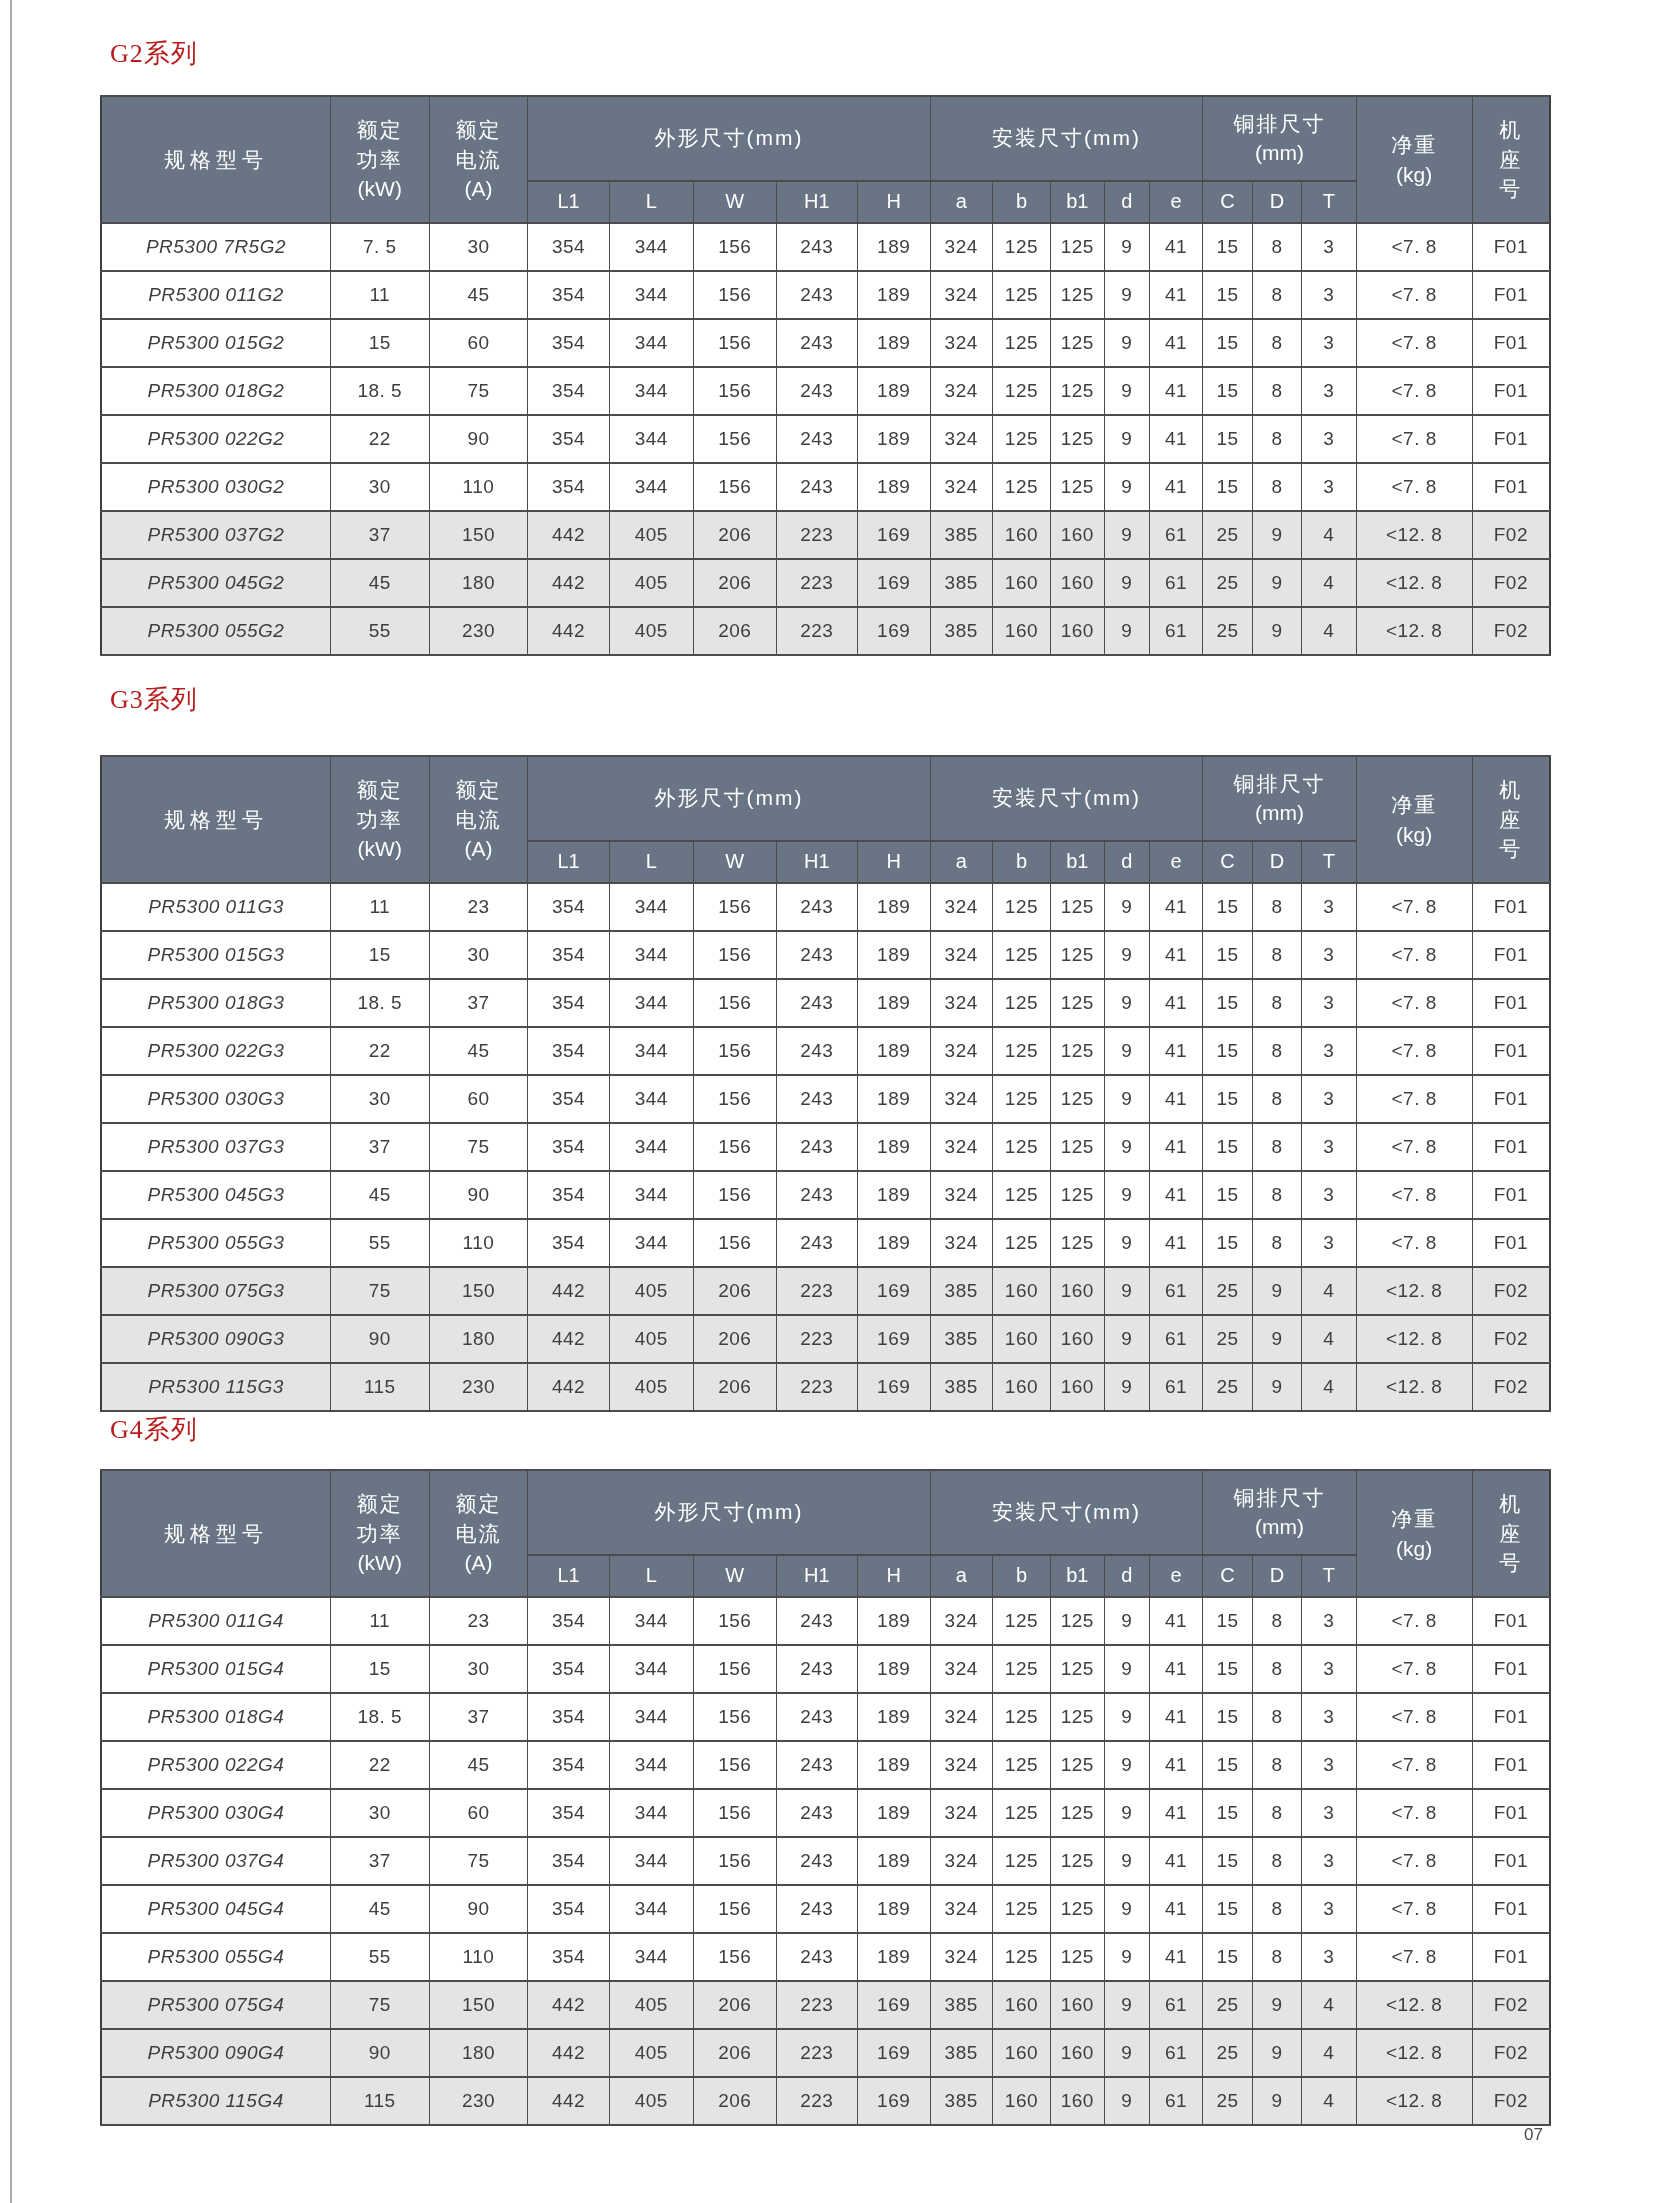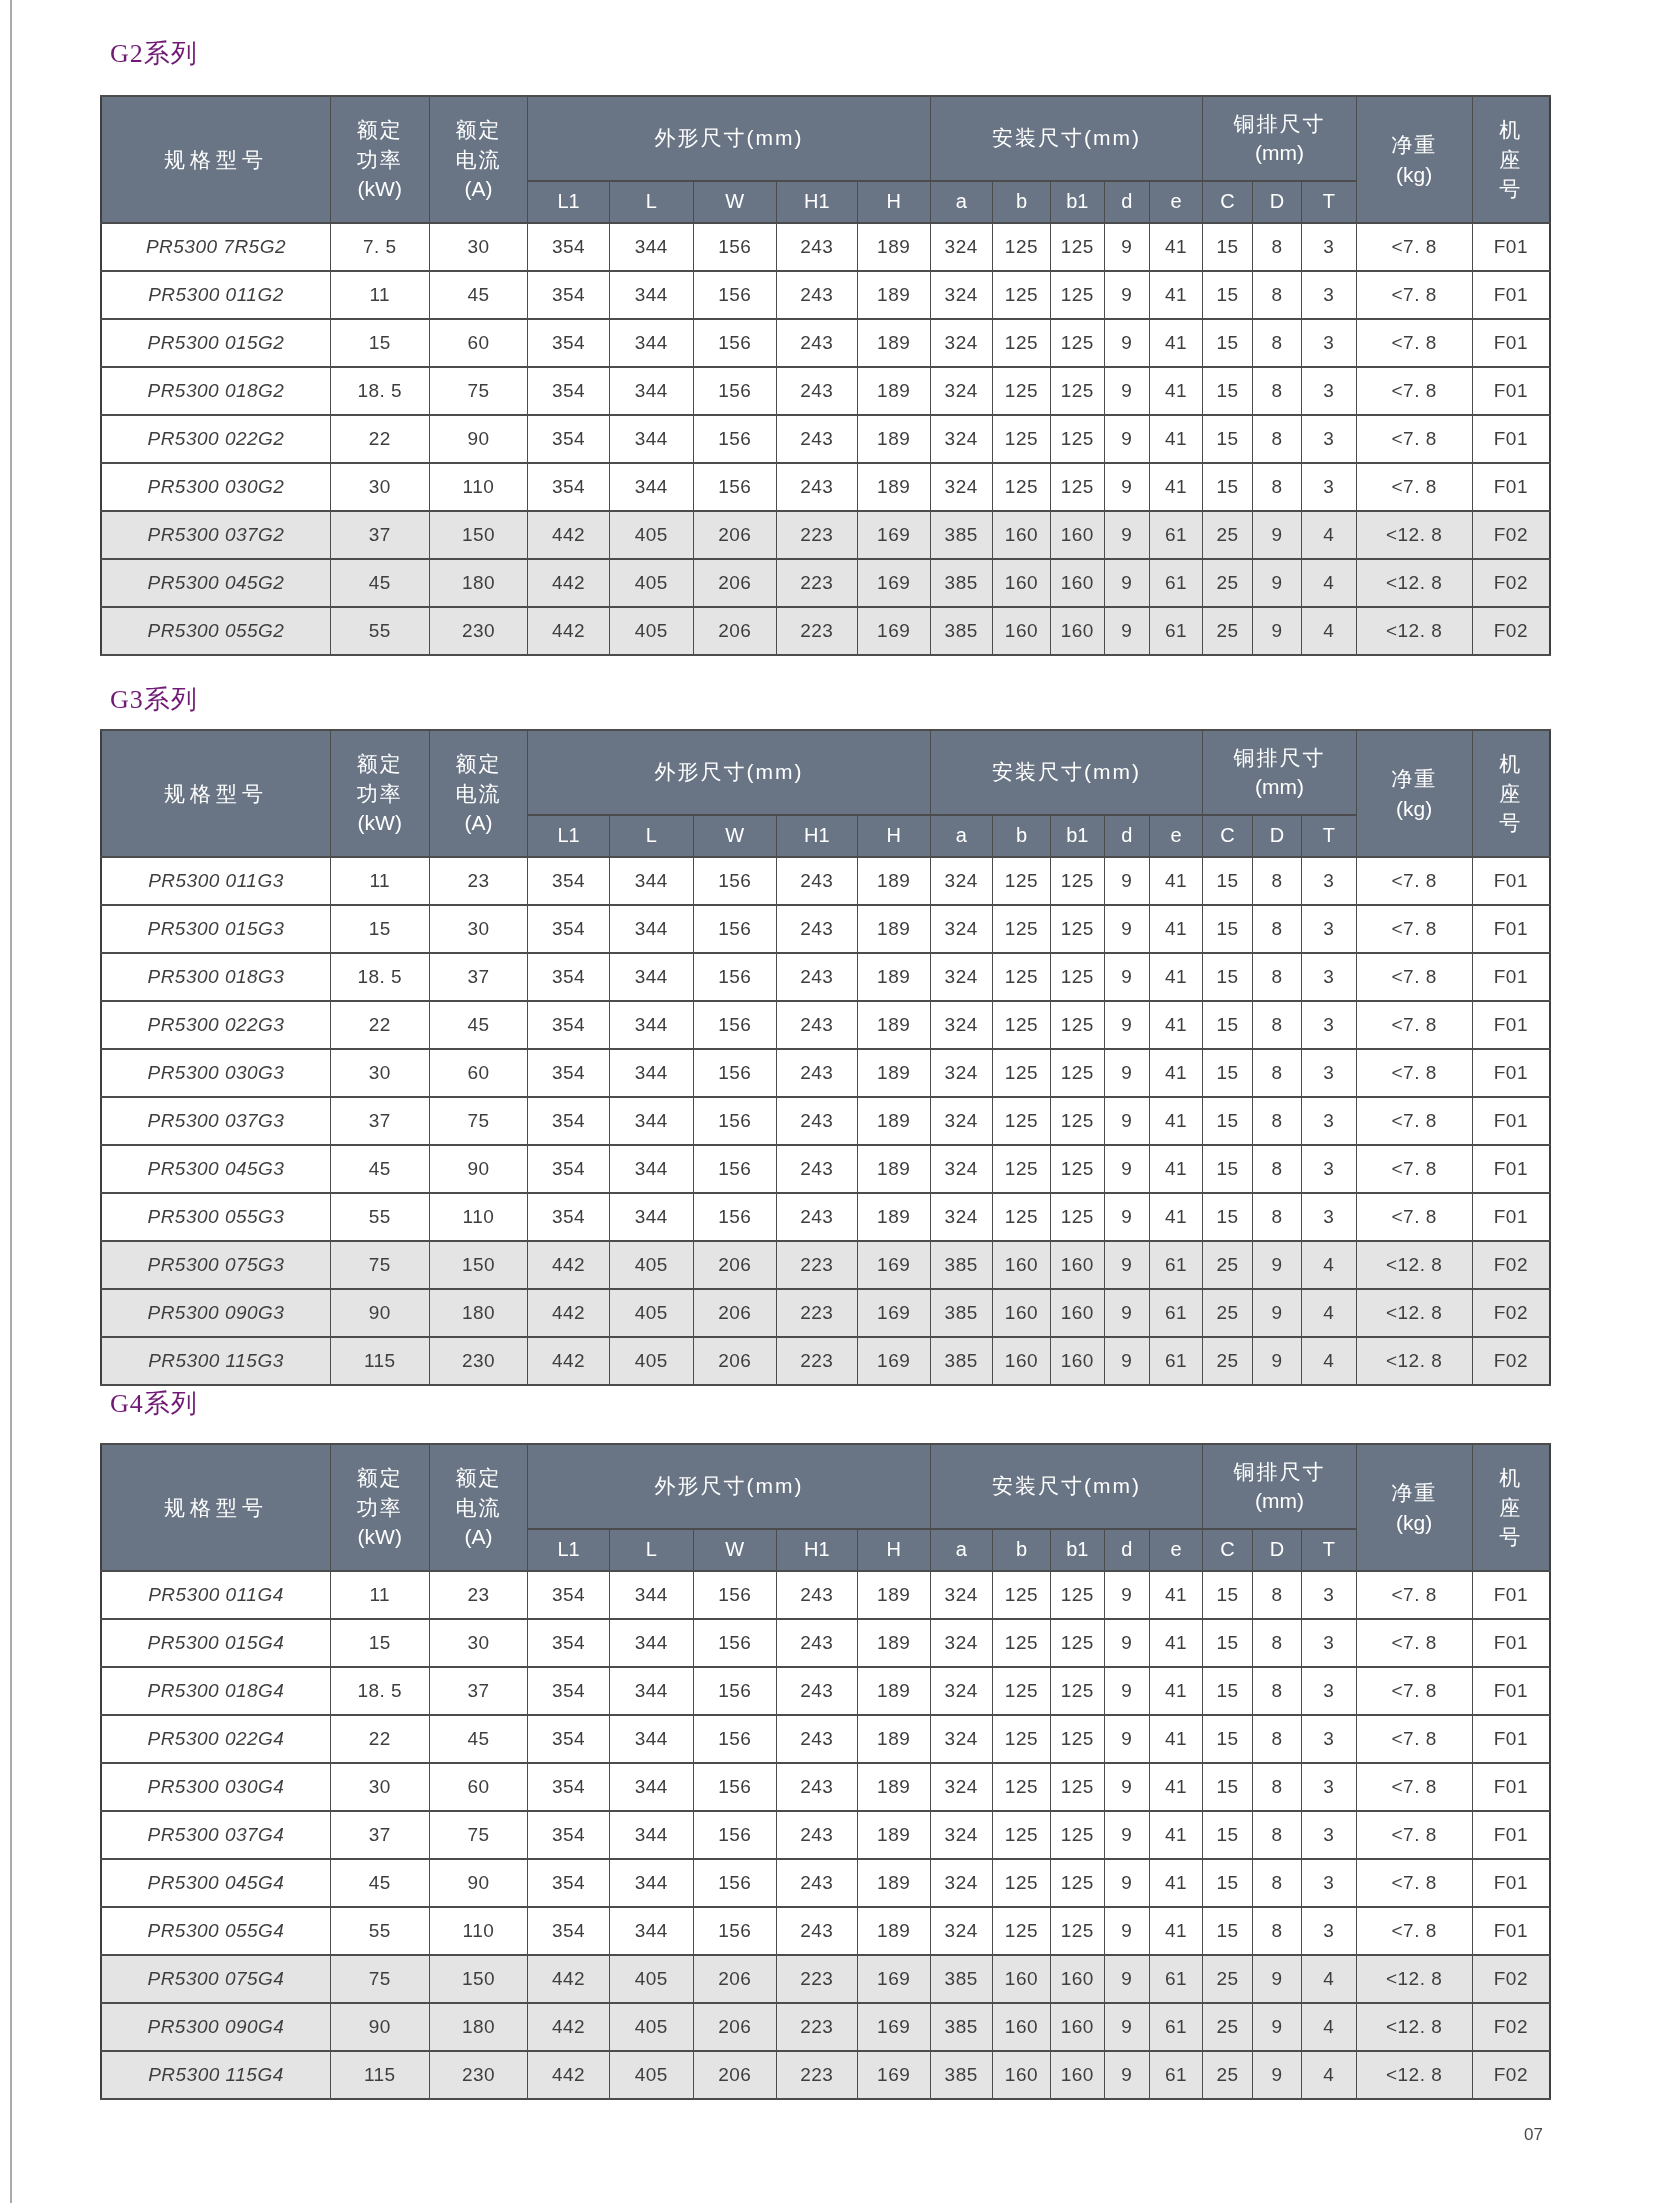--- a/index.html
+++ b/index.html
@@ -9,25 +9,25 @@
     font-family:"Liberation Sans","DejaVu Sans",sans-serif;
   }
   .edge-line {
     position:absolute; left:10px; top:0; width:2px; height:2204px;
     background:#ababab;
   }
   .content { position:absolute; left:100px; top:0; width:1451px; }
 
   .series-title {
     font-family:"Liberation Serif","DejaVu Serif",serif;
-    font-size:26px; color:#701a75; letter-spacing:1px;
+    font-size:26px; color:#b91c1c; letter-spacing:1px;
     margin-left:10px;
   }
   .section-g2 .series-title { padding-top:36px; margin-bottom:24px; }
-  .section-g3 .series-title { padding-top:26px; margin-bottom:12px; }
+  .section-g3 .series-title { padding-top:26px; margin-bottom:38px; }
   .section-g4 .series-title { margin-bottom:22px; }
 
   table.spec {
     width:100%; border-collapse:collapse; table-layout:fixed;
     border:2px solid #3f3f3f;
   }
   table.spec th, table.spec td {
     border:1px solid #4c4c4c;
     border-top-width:2px; border-bottom-width:2px;
     text-align:center; vertical-align:middle;

